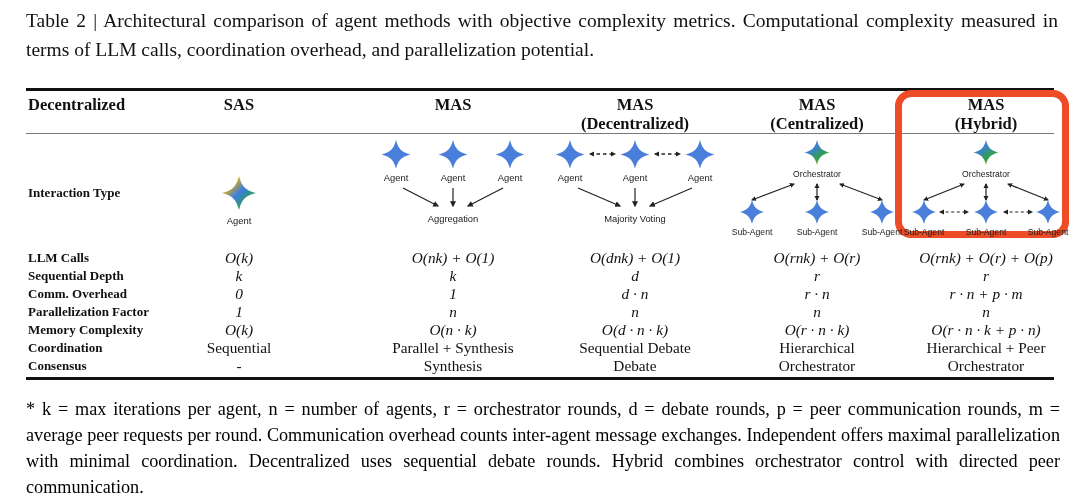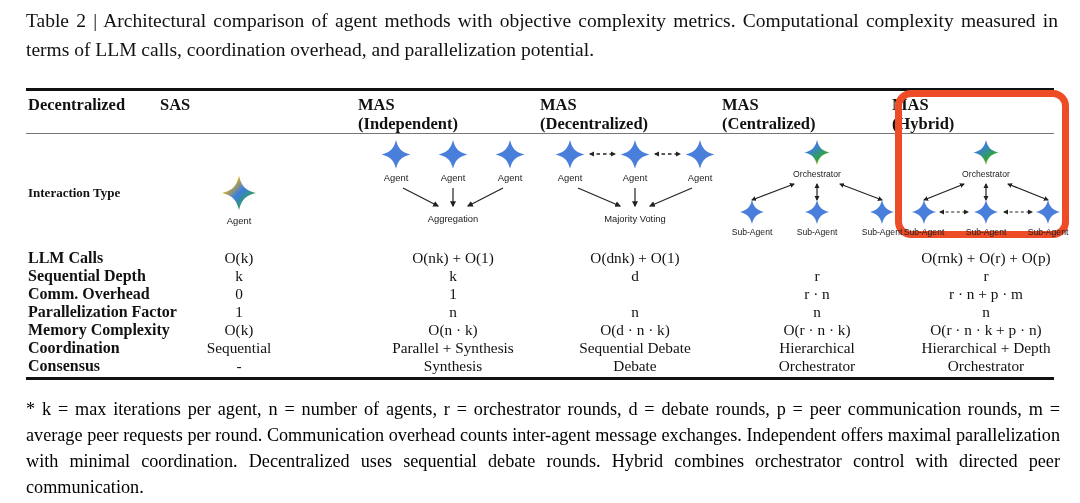--- a/index.html
+++ b/index.html
@@ -22,20 +22,21 @@
   
   .rule{position:absolute;left:26px;width:1028px;background:#111;}
   .rule-top{top:88px;height:3px;}
   .rule-head{top:133px;height:1.3px;background:#777;}
   .rule-bottom{top:377px;height:2.6px;}
 
   
   .hdr{
     position:absolute;top:95px;height:38px;
     font-weight:bold;font-size:16.5px;line-height:19px;
+    text-align:center;
   }
   .hdr .l2{display:block;}
 
   
   .c-char{left:28px;width:200px;text-align:left;}
   .c-sas{left:160px;width:158px;}
   .c-ind{left:358px;width:190px;}
   .c-dec{left:540px;width:190px;}
   .c-cen{left:722px;width:190px;}
   .c-hyb{left:892px;width:188px;}
@@ -65,28 +66,28 @@
   }
   .dlabel-sm{
     font-family:"Liberation Sans", sans-serif;
     font-size:8.6px;fill:#1a1a1a;text-anchor:middle;
   }
 
   
   .drow{position:absolute;left:0;width:1080px;height:17.6px;}
   .drow .lbl{
     position:absolute;left:28px;top:0;
-    font-weight:bold;font-size:16px;line-height:17.6px;
+    font-weight:bold;font-size:13px;line-height:17.6px;
     white-space:nowrap;
   }
   .drow .val{
     position:absolute;top:0;
     font-size:15.3px;line-height:17.6px;text-align:center;
   }
-  .mathi{}
+  .mathi{font-style:italic;}
 
   
   .foot{
     position:absolute;left:26px;top:396px;width:1034px;
     font-size:18.2px;line-height:26px;color:#000000;
     text-align:justify;
   }
 </style>
 </head>
 <body>
@@ -102,21 +103,20 @@
   <div class="rule rule-bottom"></div>
 
   <div class="hdr c-char">
     <span>Decentralized</span>
   </div>
   <div class="hdr c-sas">
     <span>SAS</span>
   </div>
   <div class="hdr c-ind">
     <span>MAS</span>
-    <span class="l2">(Independent)</span>
   </div>
   <div class="hdr c-dec">
     <span>MAS</span>
     <span class="l2">(Decentralized)</span>
   </div>
   <div class="hdr c-cen">
     <span>MAS</span>
     <span class="l2">(Centralized)</span>
   </div>
   <div class="hdr c-hyb">
@@ -255,36 +255,38 @@
       <text class="dlabel-sm" x="86" y="97">Sub-Agent</text>
       <text class="dlabel-sm" x="148" y="97">Sub-Agent</text>
     </svg>
   </div>
 
   <div class="drow" style="top:249px">
     <span class="lbl">LLM Calls</span>
     <span class="val c-sas mathi">O(k)</span>
     <span class="val c-ind mathi">O(nk) + O(1)</span>
     <span class="val c-dec mathi">O(dnk) + O(1)</span>
+    <span class="val c-cen mathi">O(rnk) + O(r)</span>
     <span class="val c-hyb mathi">O(rnk) + O(r) + O(p)</span>
   </div>
 
   <div class="drow" style="top:267px">
     <span class="lbl">Sequential Depth</span>
     <span class="val c-sas mathi">k</span>
     <span class="val c-ind mathi">k</span>
     <span class="val c-dec mathi">d</span>
     <span class="val c-cen mathi">r</span>
     <span class="val c-hyb mathi">r</span>
   </div>
 
   <div class="drow" style="top:285px">
     <span class="lbl">Comm. Overhead</span>
     <span class="val c-sas mathi">0</span>
     <span class="val c-ind mathi">1</span>
+    <span class="val c-dec mathi">d · n</span>
     <span class="val c-cen mathi">r · n</span>
     <span class="val c-hyb mathi">r · n + p · m</span>
   </div>
 
   <div class="drow" style="top:303px">
     <span class="lbl">Parallelization Factor</span>
     <span class="val c-sas mathi">1</span>
     <span class="val c-ind mathi">n</span>
     <span class="val c-dec mathi">n</span>
     <span class="val c-cen mathi">n</span>
@@ -299,21 +301,21 @@
     <span class="val c-cen mathi">O(r · n · k)</span>
     <span class="val c-hyb mathi">O(r · n · k + p · n)</span>
   </div>
 
   <div class="drow" style="top:339px">
     <span class="lbl">Coordination</span>
     <span class="val c-sas">Sequential</span>
     <span class="val c-ind">Parallel + Synthesis</span>
     <span class="val c-cen">Hierarchical</span>
     <span class="val c-dec">Sequential Debate</span>
-    <span class="val c-hyb">Hierarchical + Depth</span>
+    <span class="val c-hyb">Hierarchical + Peer</span>
   </div>
 
   <div class="drow" style="top:357px">
     <span class="lbl">Consensus</span>
     <span class="val c-sas">-</span>
     <span class="val c-ind">Synthesis</span>
     <span class="val c-dec">Debate</span>
     <span class="val c-cen">Orchestrator</span>
     <span class="val c-hyb">Orchestrator</span>
   </div>

